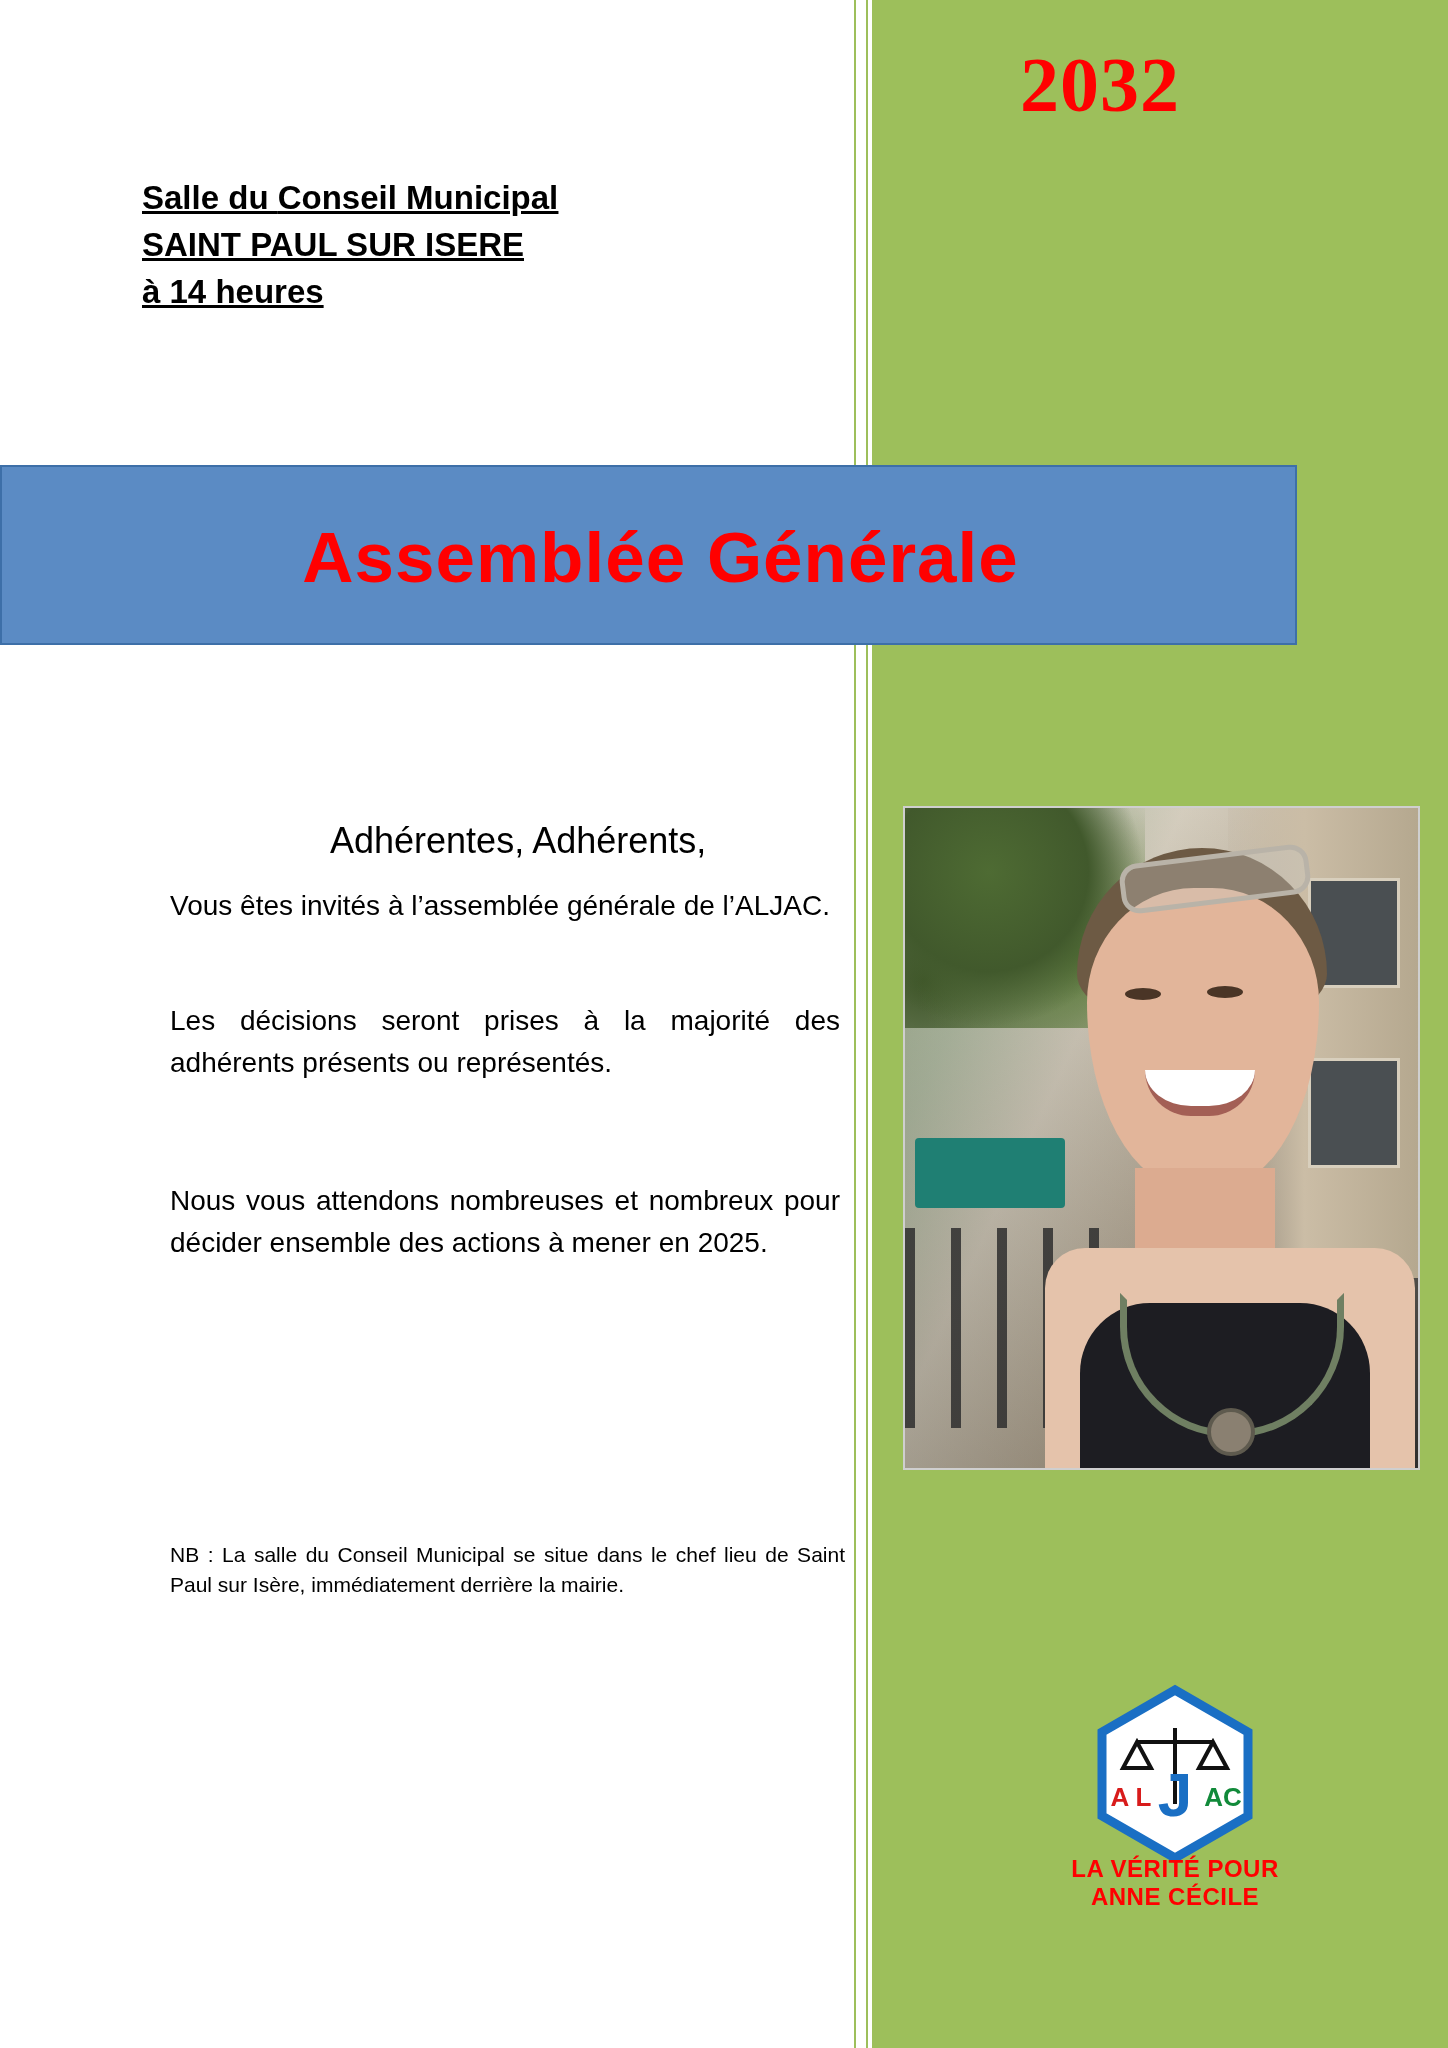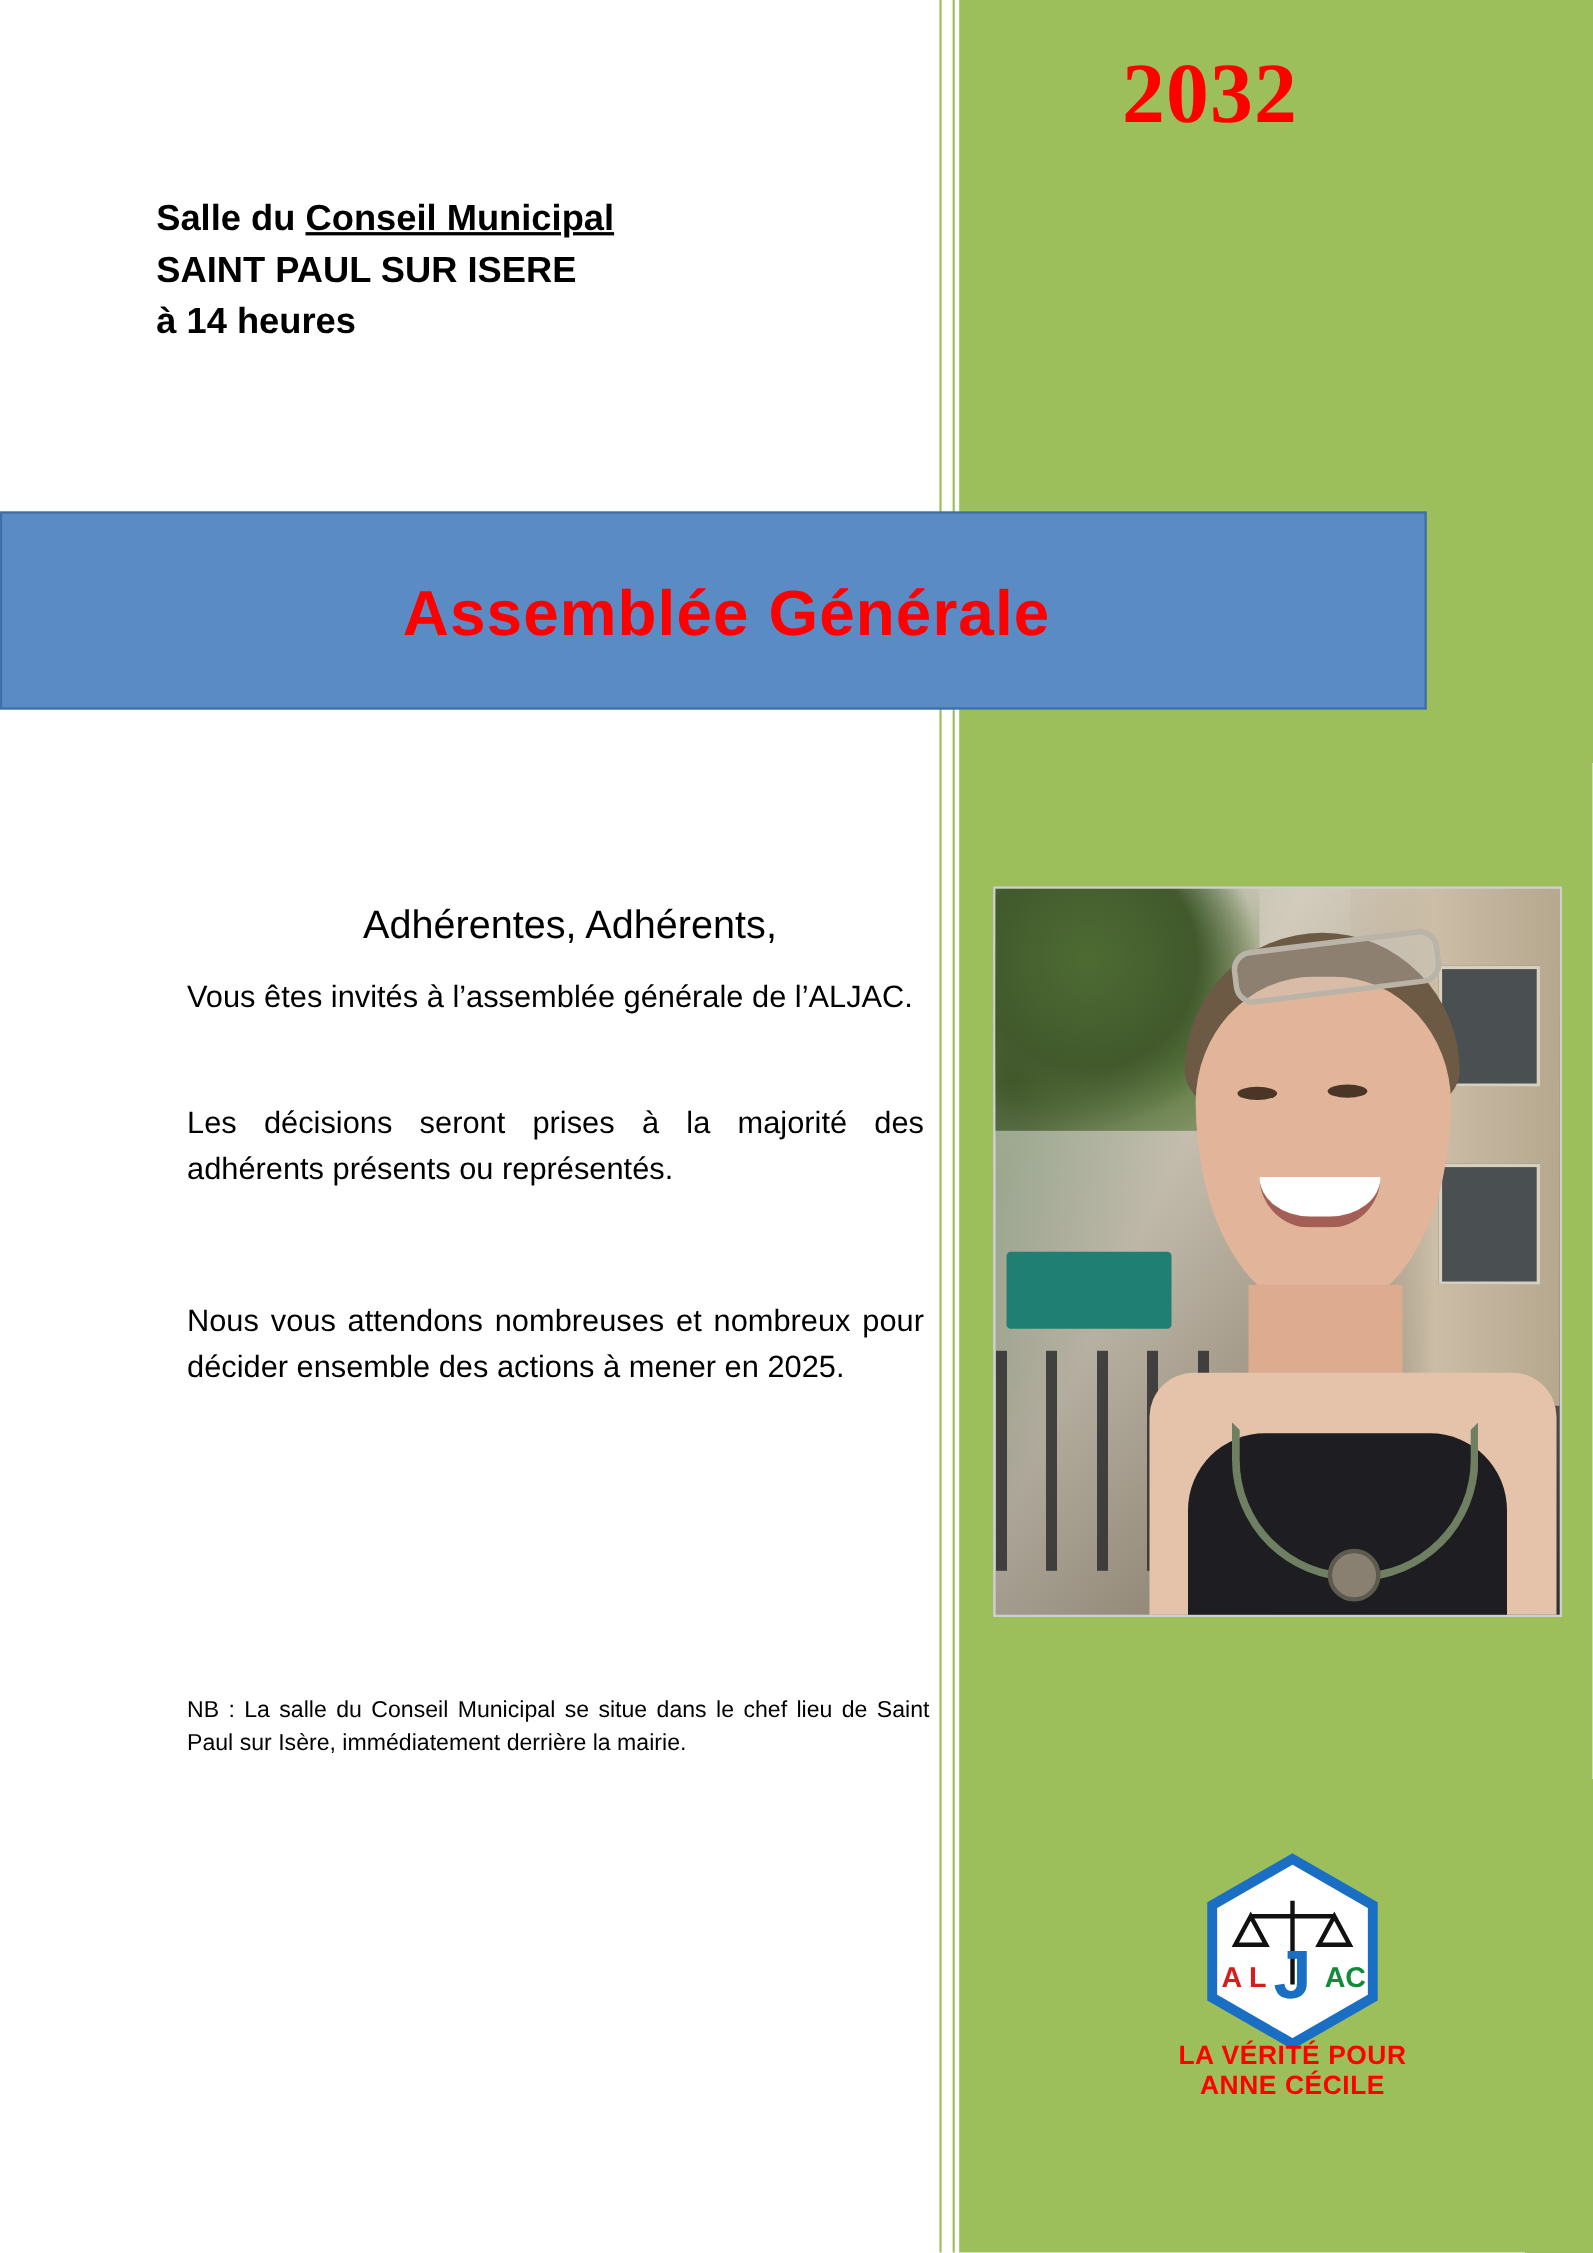--- a/index.html
+++ b/index.html
@@ -52,20 +52,21 @@
     letter-spacing: 1px;
   }
 
   
   .header-block {
     position: absolute;
     left: 142px;
     top: 175px;
     width: 700px;
     color: #000000;
+    text-decoration: underline;
   }
   .header-block .line {
     font-size: 33px;
     font-weight: bold;
     line-height: 1.42;
     white-space: nowrap;
   }
   .header-block .u {
     text-decoration: underline;
   }
@@ -85,21 +86,21 @@
     position: absolute;
     left: 0;
     top: 0;
     width: 1297px;
     height: 180px;
     display: flex;
     align-items: center;
     justify-content: center;
     padding-left: 20px;
     box-sizing: border-box;
-    font-size: 58px;
+    font-size: 71px;
     font-weight: bold;
     color: #ff0000;
     letter-spacing: 1px;
   }
 
   
   .salutation {
     position: absolute;
     left: 330px;
     top: 820px;

